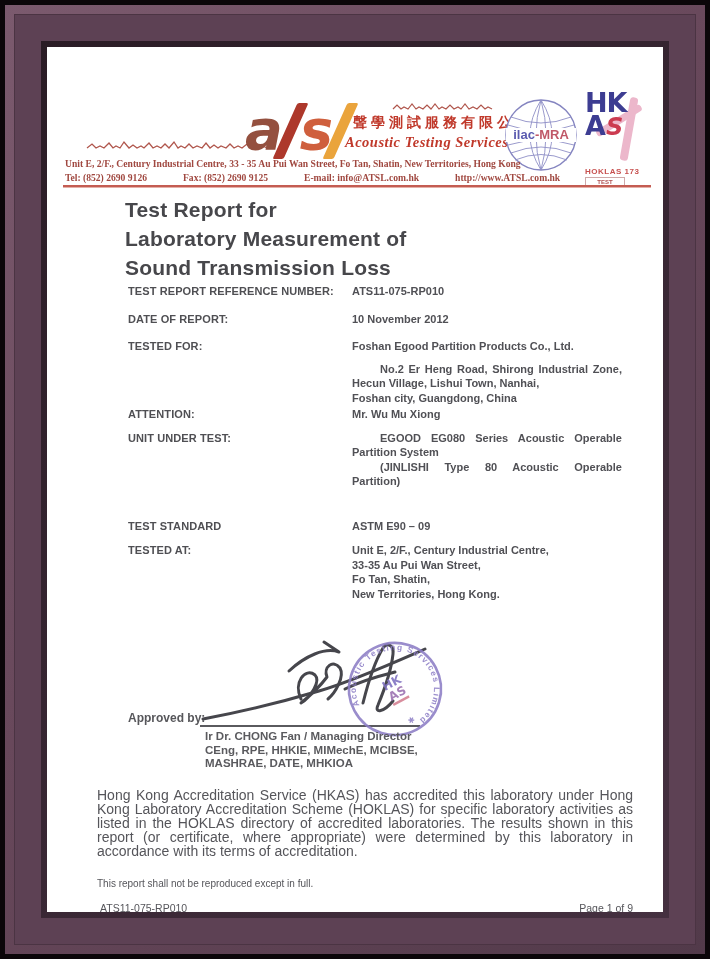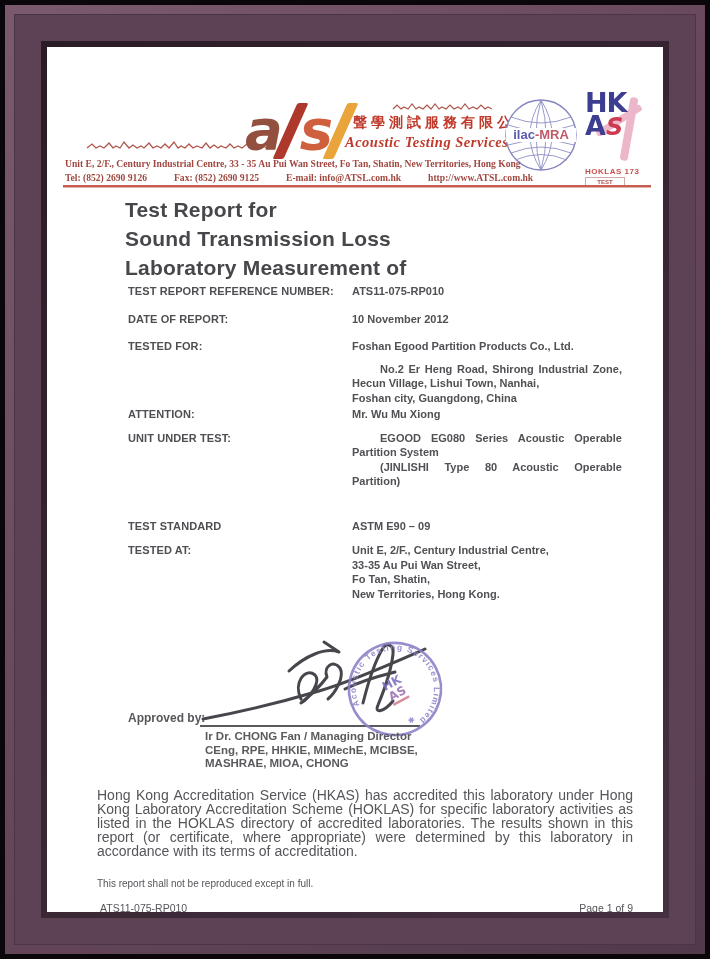--- a/index.html
+++ b/index.html
@@ -19,21 +19,21 @@
   .atsl { position:absolute; left:198px; top:23px; height:64px; display:flex; align-items:flex-end; }
   .atsl .glyph { font:italic 900 56px "DejaVu Sans", sans-serif; line-height:58px; }
   .g-a { color:#94503f; }
   .g-s { color:#cf5f3d; margin-left:2px; }
   .slash { display:inline-block; width:11px; height:56px; transform:skewX(-24deg); margin:0 2px; border-radius:2px; }
   .sl-t { background:#ad382b; }
   .sl-l { background:#eaa43c; }
   .cn { position:absolute; left:306px; top:42px; width:220px; color:#c0392b; font-weight:bold; font-size:14px; letter-spacing:4px; white-space:nowrap; }
   .en { position:absolute; left:298px; top:62px; color:#c0392b; font:italic bold 14.5px "Liberation Serif", serif; letter-spacing:.5px; white-space:nowrap; }
   .addr1 { position:absolute; left:18px; top:86px; width:560px; color:#a04840; font:bold 9.6px "Liberation Serif", serif; white-space:nowrap; }
-  .addr2 { position:absolute; left:18px; top:100px; color:#a04840; font:bold 9.6px "Liberation Serif", serif; display:flex; gap:27px; white-space:nowrap;justify-content:space-between; }
+  .addr2 { position:absolute; left:18px; top:100px; color:#a04840; font:bold 9.6px "Liberation Serif", serif; display:flex; gap:36px; white-space:nowrap;justify-content:space-between; }
   .redline { position:absolute; left:16px; right:12px; top:113px; height:3px; background:#c45c52; border-bottom:1px solid #e5b0a8; }
   .ilac { position:absolute; left:456px; top:25px; width:76px; height:76px; }
   .hkas { position:absolute; left:538px; top:19px; width:66px; height:108px; text-align:left; }
   .hk-letters { position:relative; z-index:1; font:900 27px "DejaVu Sans", sans-serif; color:#3d3d92; line-height:23px; letter-spacing:-1px; }
   .hk-s { color:#cc3b50; font-style:italic; font-size:24px; margin-left:1px; }
   .hk-bar-v { position:absolute; left:40px; top:6px; width:8px; height:64px; background:#ecb7cb; transform:rotate(10deg); border-radius:3px; z-index:0; }
   .hk-bar-d { position:absolute; left:8px; top:26px; width:52px; height:7px; background:#ecb7cb; transform:rotate(-32deg); border-radius:3px; z-index:0; }
   .hoklas { margin-top:28px; font:bold 8px "Liberation Sans", sans-serif; color:#c7504f; letter-spacing:.5px; }
   .hk-test { width:40px; text-align:center; font:bold 6px "Liberation Sans", sans-serif; color:#b05050; border:0.5px solid #cfa8a8; margin-top:1px; padding:1px 0; }
 
@@ -117,22 +117,22 @@
           <span>Fax: (852) 2690 9125</span>
           <span>E-mail: info@ATSL.com.hk</span>
           <span>http://www.ATSL.com.hk</span>
         </div>
         <div class="redline"></div>
       </div>
 
       <div class="main">
         <div class="doc-title">
           <div>Test Report for</div>
+          <div>Laboratory Measurement of</div>
           <div>Sound Transmission Loss</div>
-          <div>Laboratory Measurement of</div>
         </div>
 
         <div class="rows">
           <div class="row">
             <div class="lbl">TEST REPORT REFERENCE NUMBER:</div>
             <div class="val">ATS11-075-RP010</div>
           </div>
           <div class="row">
             <div class="lbl">DATE OF REPORT:</div>
             <div class="val">10 November 2012</div>
@@ -201,21 +201,21 @@
             </text>
             <text x="50" y="88" text-anchor="middle" font-size="8" fill="#8d7ec6">✱</text>
             <text x="50" y="47" text-anchor="middle" font-family="DejaVu Sans, sans-serif" font-size="12" font-weight="bold" fill="#7d6fc0">HK</text>
             <text x="50" y="59" text-anchor="middle" font-family="DejaVu Sans, sans-serif" font-size="12" font-weight="bold" fill="#9a6fb0">AS</text>
             <rect x="41" y="62" width="18" height="2.4" fill="#c4526a" opacity="0.75"></rect>
           </svg>
         </div>
         <div class="sig-name">
           <div>Ir Dr. CHONG Fan / Managing Director</div>
           <div>CEng, RPE, HHKIE, MIMechE, MCIBSE,</div>
-          <div>MASHRAE, MIOA, CHONG</div>
+          <div>MASHRAE, DATE, MHKIOA</div>
         </div>
       </div>
 
       <div class="footer">
         <div class="accred">Hong Kong Accreditation Service (HKAS) has accredited this laboratory under Hong Kong Laboratory Accreditation Scheme (HOKLAS) for specific laboratory activities as listed in the HOKLAS directory of accredited laboratories. The results shown in this report (or certificate, where appropriate) were determined by this laboratory in accordance with its terms of accreditation.</div>
         <div class="repro">This report shall not be reproduced except in full.</div>
         <div class="bottom-row">
           <span>ATS11-075-RP010</span>
           <span>Page 1 of 9</span>
         </div>

